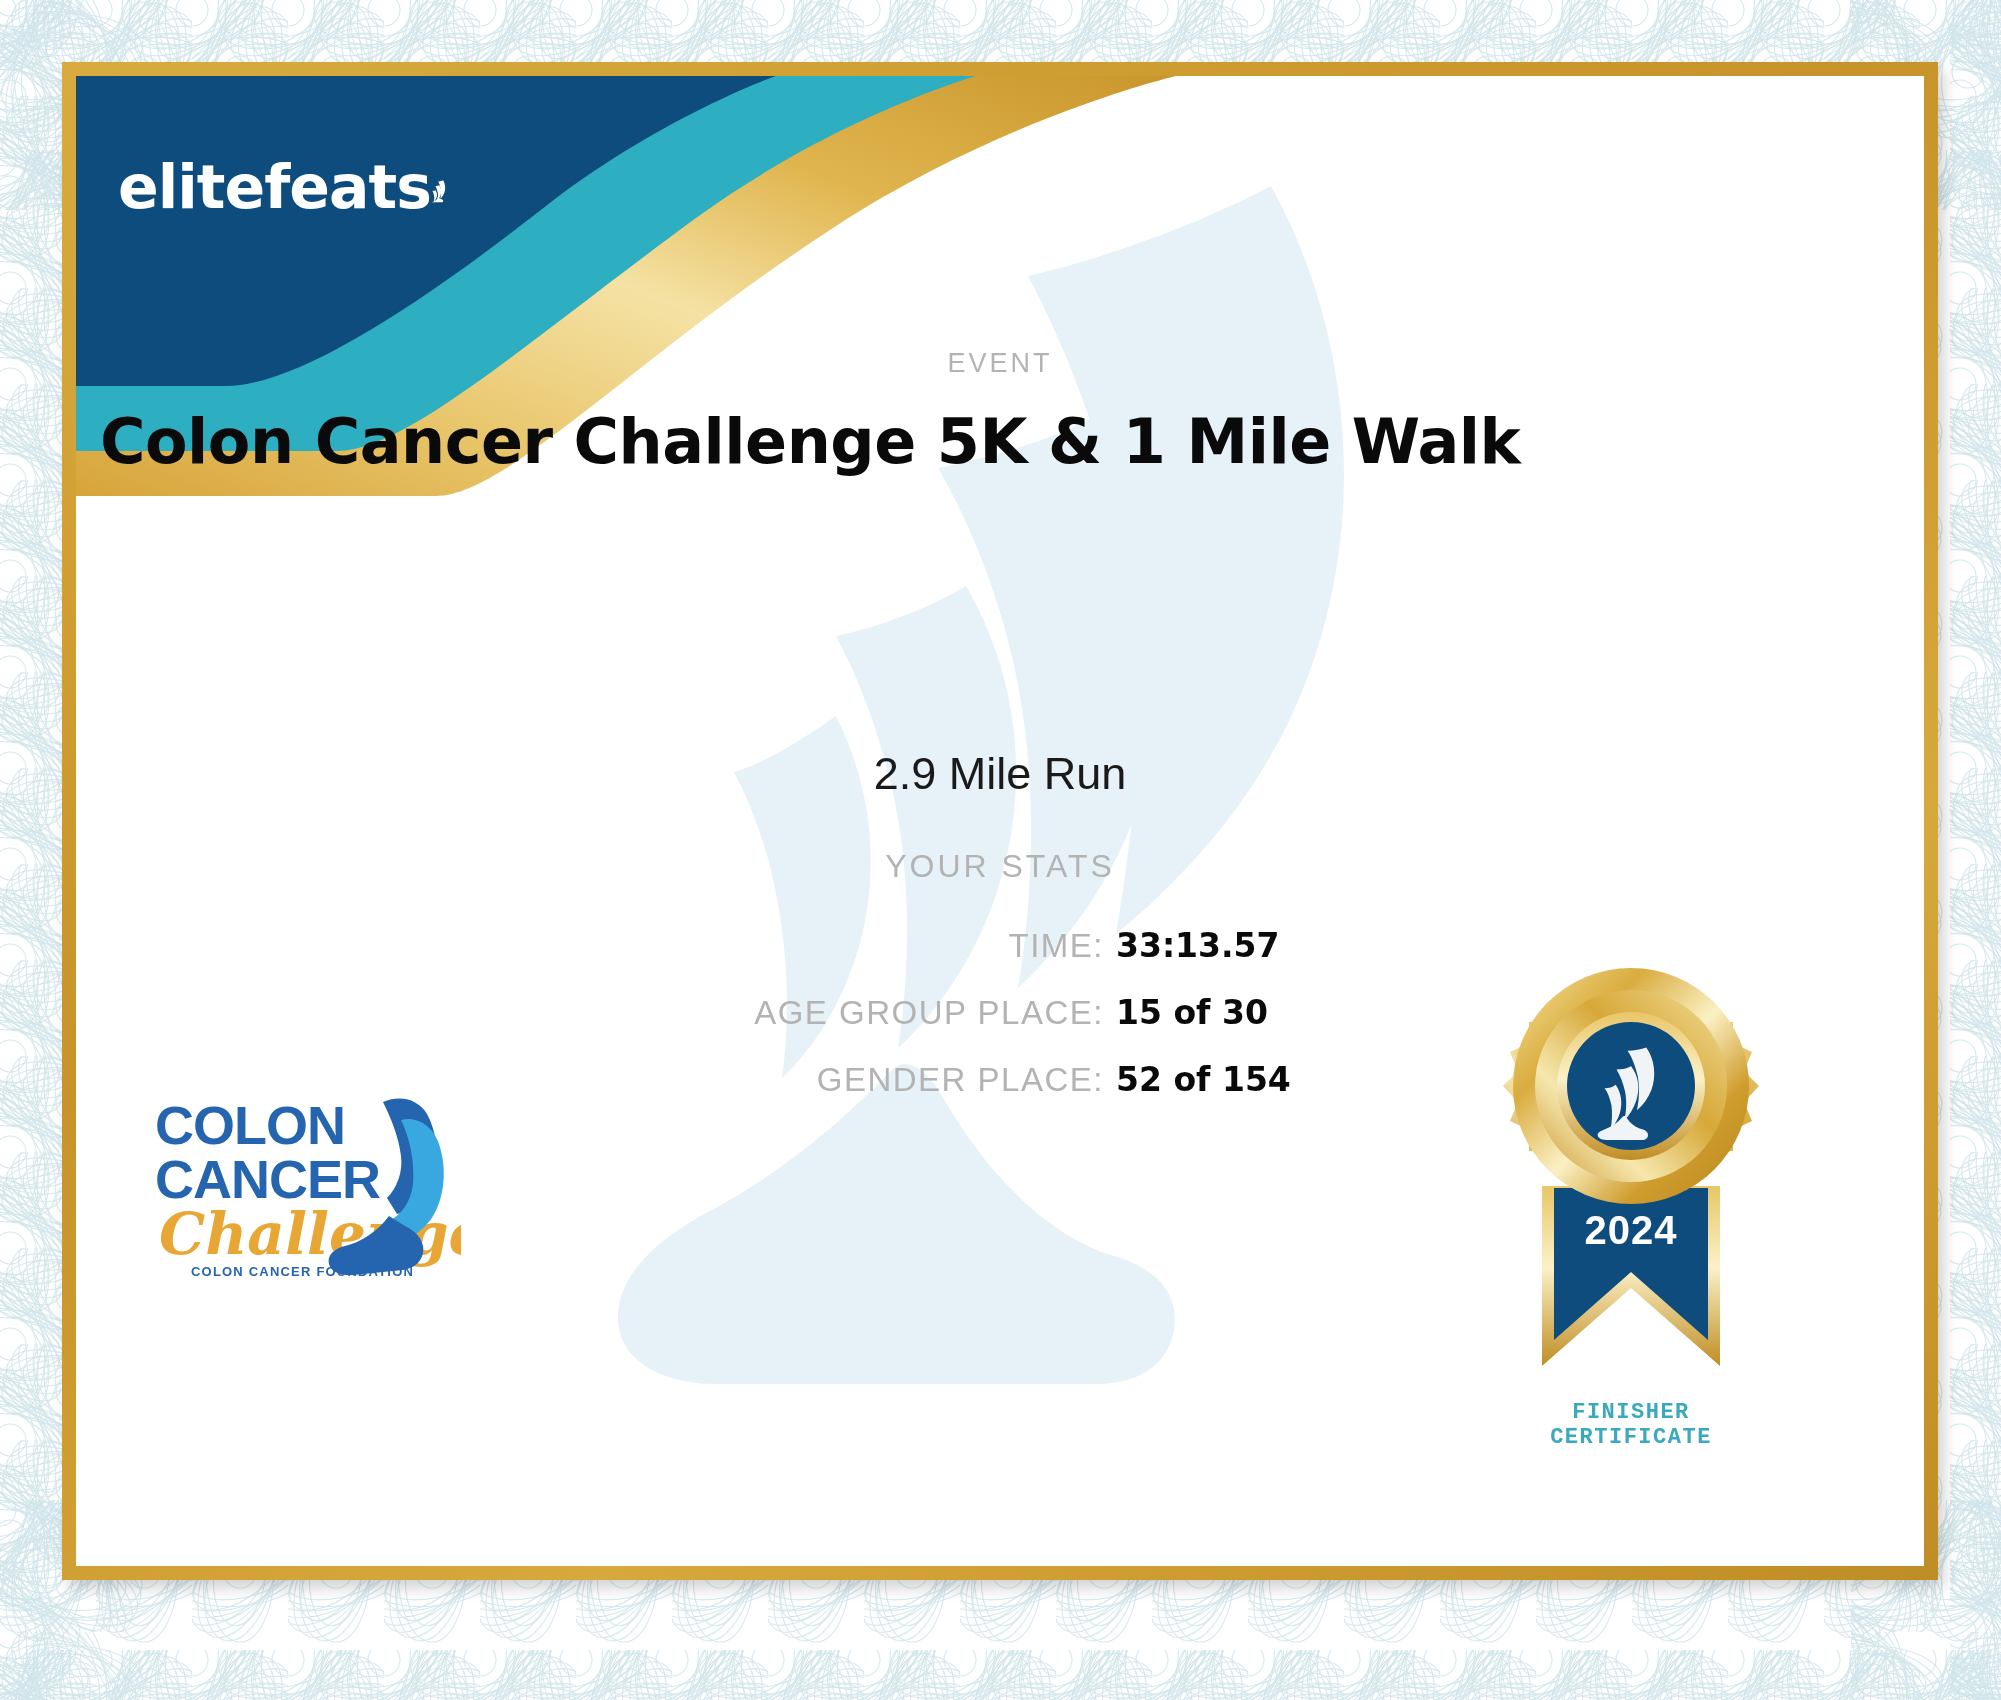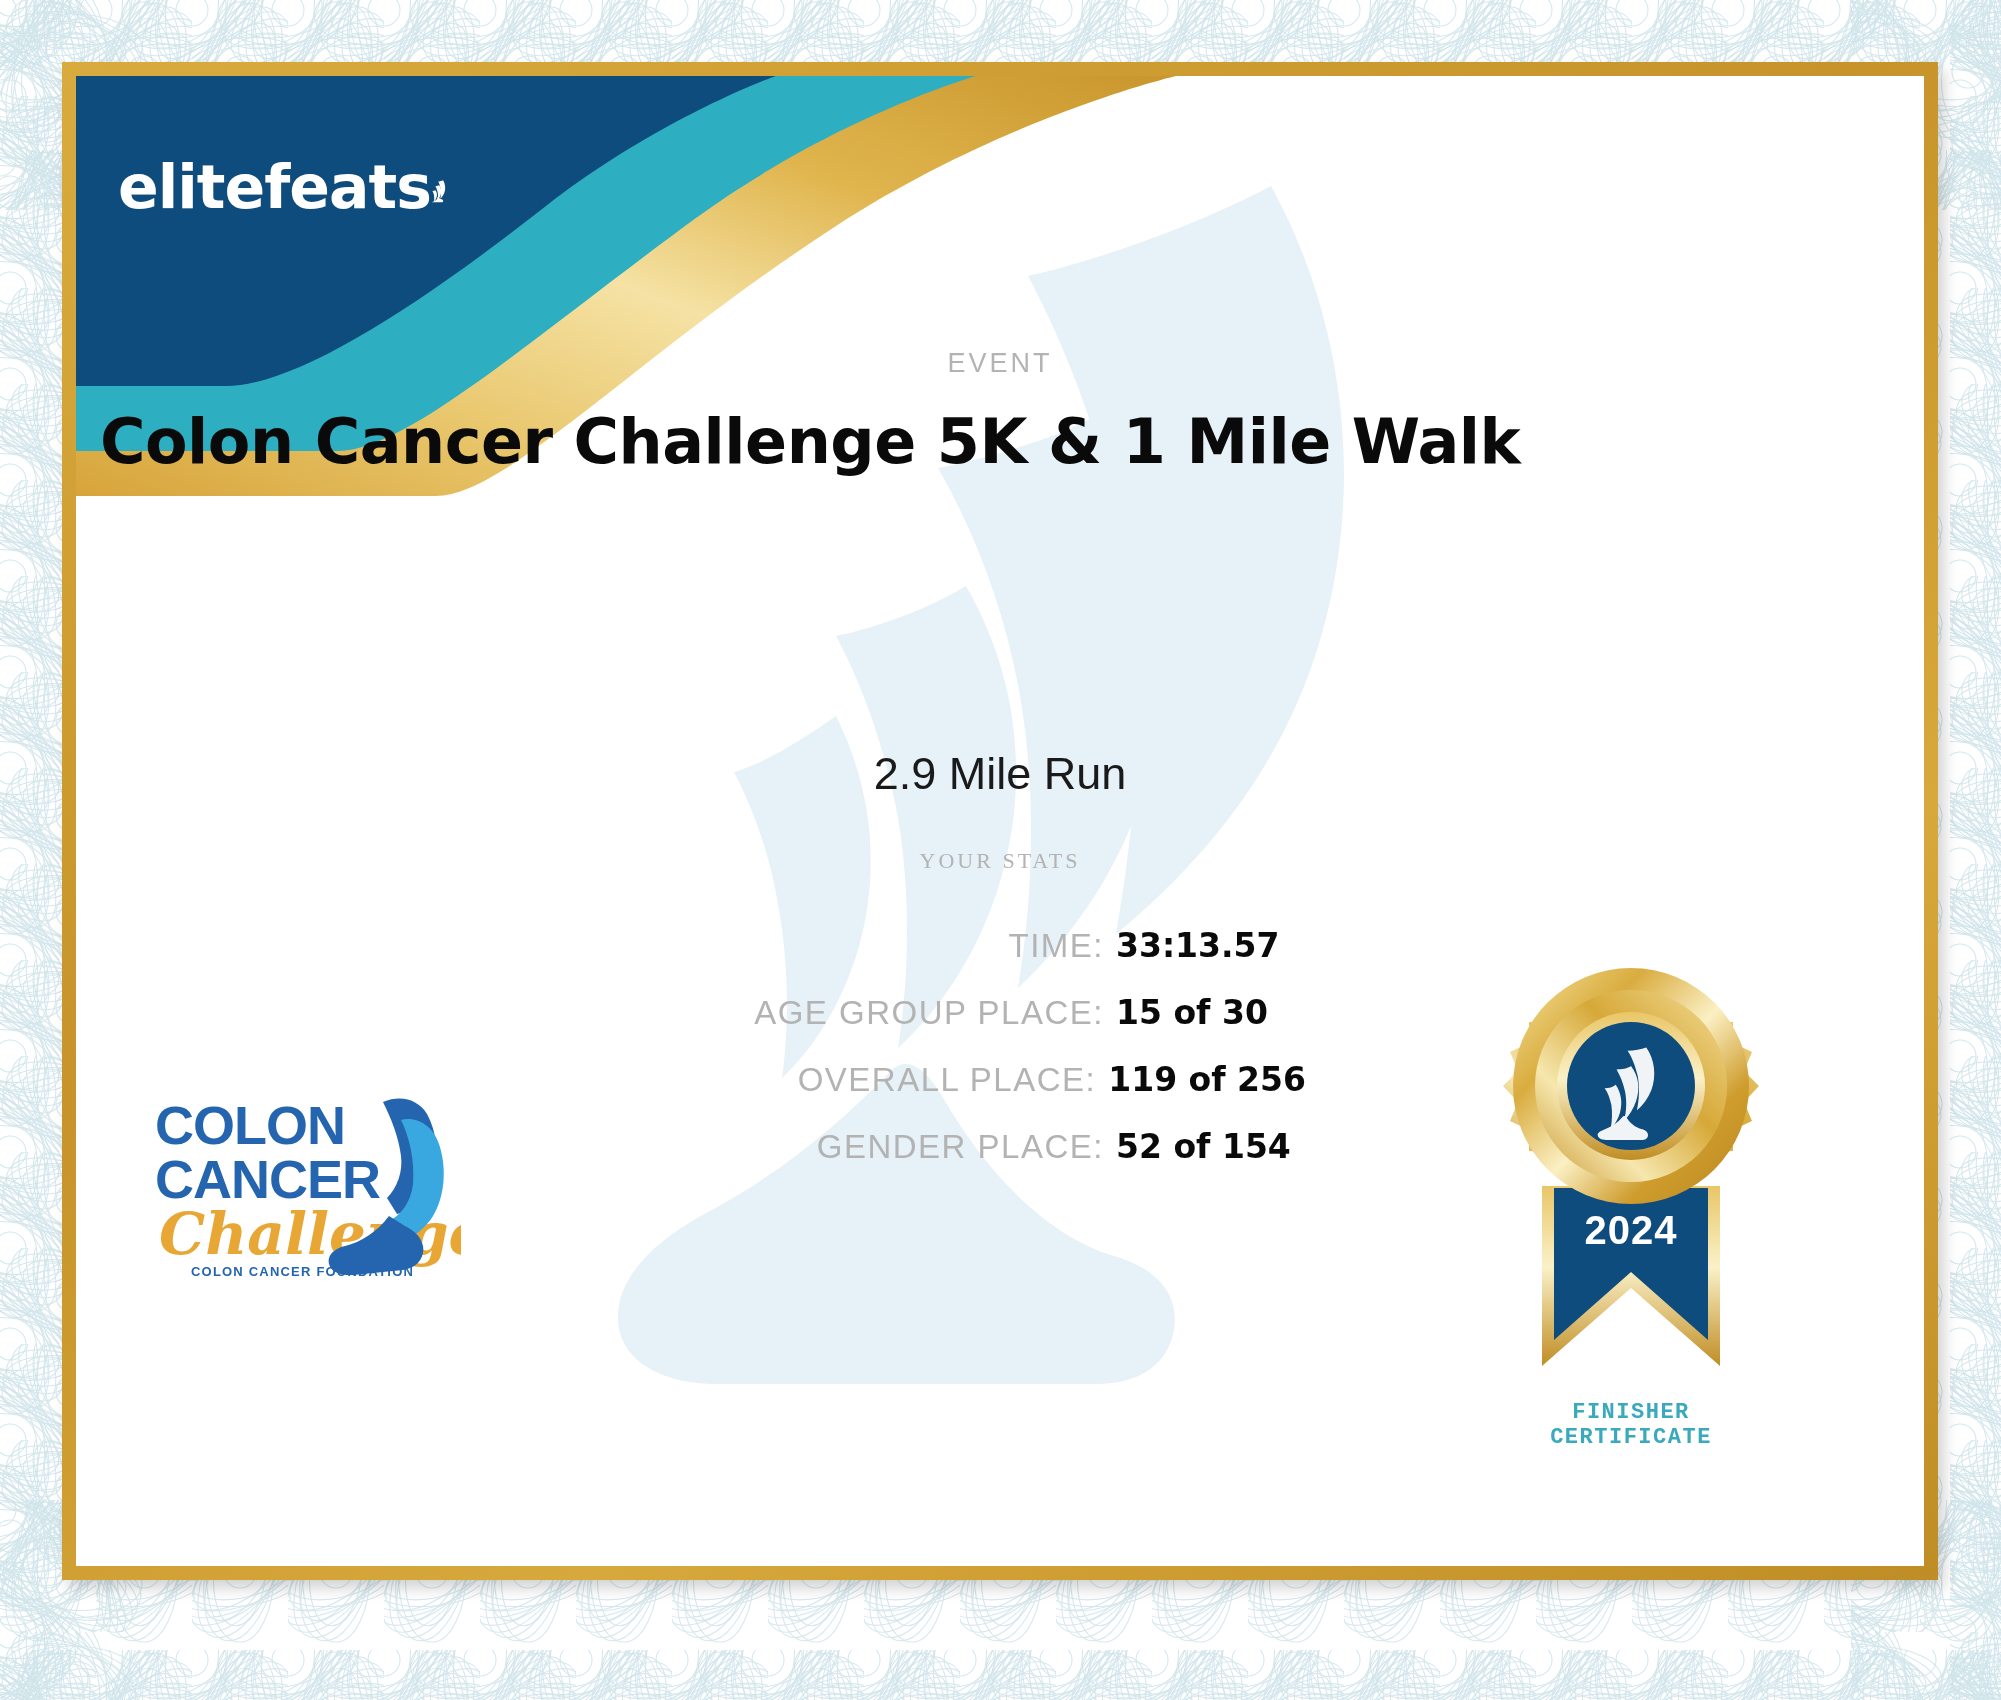--- a/index.html
+++ b/index.html
@@ -105,21 +105,21 @@
     width: 100%;
     text-align: center;
     color: #b3b3b3;
     font-size: 27px;
     letter-spacing: 3px;
     font-weight: 400;
     font-family: "Liberation Sans", sans-serif;
   }
   #kicker-event   { top: 272px; }
   #kicker-awarded { top: 527px; font-size: 30px; }
-  #kicker-stats   { top: 772px; font-size: 22px; font-family: Liberation Serif, serif; }
+  #kicker-stats   { top: 772px; font-size: 32px; }
 
   .event-title {
     position: absolute;
     top: 329px;
     width: 100%;
     color: #0a0a0a;
     font-size: 62px;
     font-weight: 700;
     letter-spacing: -0.5px;
     font-family: "DejaVu Sans", sans-serif;
@@ -332,24 +332,20 @@
         <div class="stats">
           <div class="stat-row">
             <span class="stat-label">TIME:</span>
             <span class="stat-value">33:13.57</span>
           </div>
           <div class="stat-row">
             <span class="stat-label">AGE GROUP PLACE:</span>
             <span class="stat-value">15 of 30</span>
           </div>
           <div class="stat-row">
-            <span class="stat-label">OVERALL PLACE:</span>
-            <span class="stat-value">119 of 256</span>
-          </div>
-          <div class="stat-row">
             <span class="stat-label">GENDER PLACE:</span>
             <span class="stat-value">52 of 154</span>
           </div>
         </div>
 
         <div class="ccc-logo">
           <svg viewBox="0 0 310 210" xmlns="http://www.w3.org/2000/svg">
             <text x="4" y="58" font-family="Liberation Sans, sans-serif" font-size="54" font-weight="700" fill="#2565b0" letter-spacing="-1">COLON</text>
             <text x="4" y="112" font-family="Liberation Sans, sans-serif" font-size="54" font-weight="700" fill="#2565b0" letter-spacing="-1">CANCER</text>
             <text x="8" y="168" font-family="DejaVu Serif, serif" font-size="58" font-style="italic" font-weight="700" fill="#e8a735">Challenge</text>

